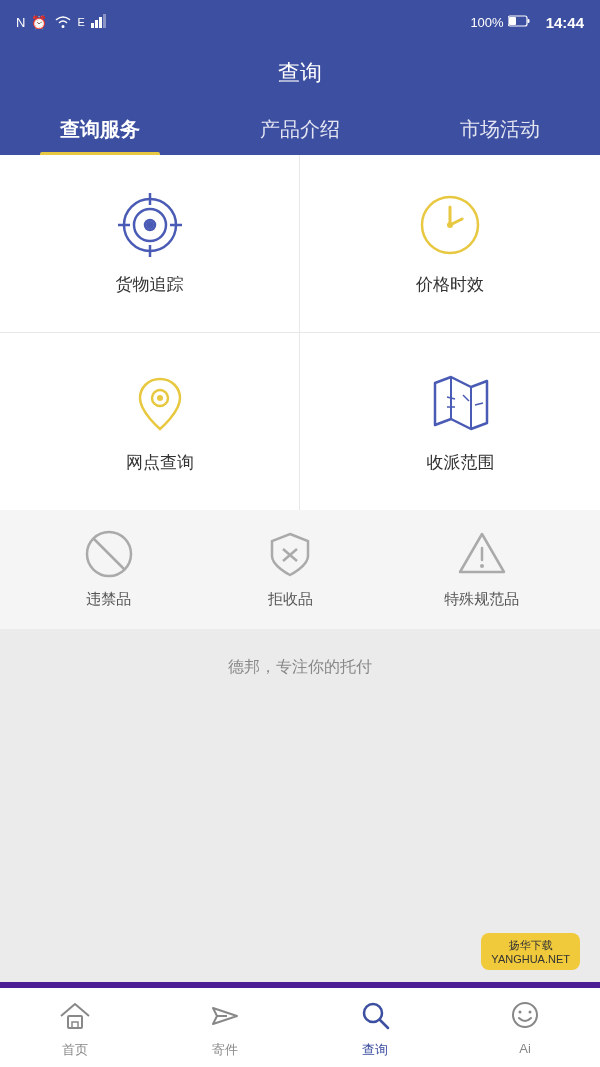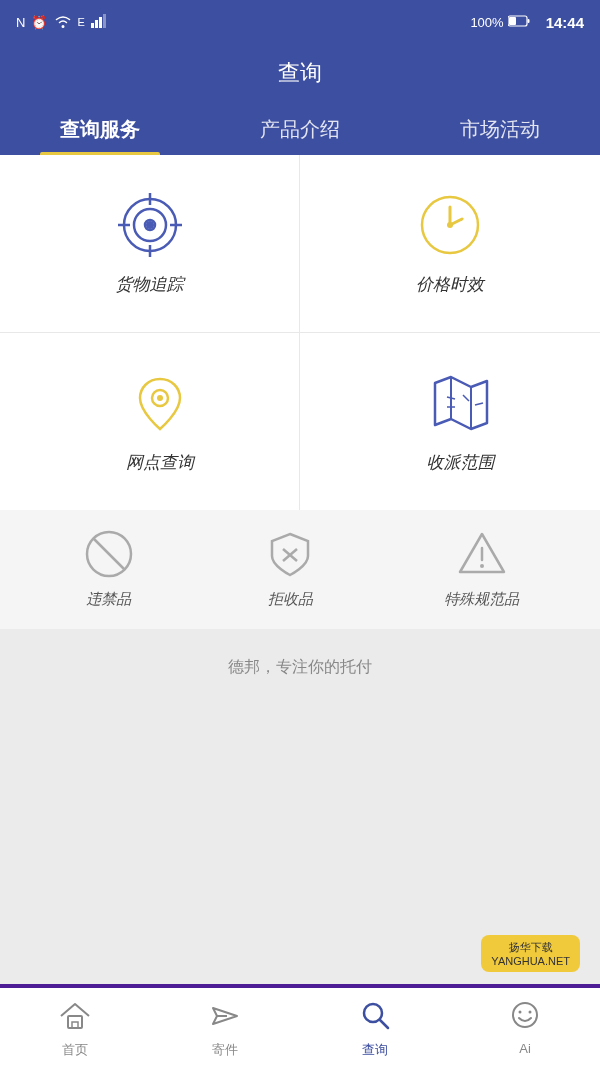--- a/index.html
+++ b/index.html
@@ -101,21 +101,20 @@
       margin-left: 21px;
     }
     .grid-icon {
       width: 68px;
       height: 68px;
       margin-bottom: 14px;
     }
     .grid-label {
       font-size: 17px;
       color: #333;
-      font-style: italic;
     }
 
     
     .icon-target {
       color: #4a5bb5;
       font-size: 52px;
       line-height: 68px;
       text-align: center;
     }
     .icon-clock {
@@ -134,21 +133,20 @@
       color: #4a5bb5;
       font-size: 44px;
       line-height: 68px;
       text-align: center;
     }
 
     
     .bottom-items-section {
       background: #f5f5f5;
       padding: 16px 18px 20px;
-      font-style: italic;
     }
     .bottom-items {
       display: flex;
       justify-content: space-around;
       align-items: center;
     }
     .bottom-item {
       display: flex;
       flex-direction: column;
       align-items: center;
@@ -176,21 +174,21 @@
       padding: 28px;
       color: #888;
       font-size: 16px;
       flex: 1;
     }
 
     
     .bottom-nav {
       background: white;
       display: flex;
-      border-top: 4px solid #4c1d95;
+      border-top: 6px solid #4c1d95;
       padding: 8px 0 4px;
     }
     .nav-item {
       flex: 1;
       display: flex;
       flex-direction: column;
       align-items: center;
       gap: 4px;
       cursor: pointer;
       padding: 4px 0;

